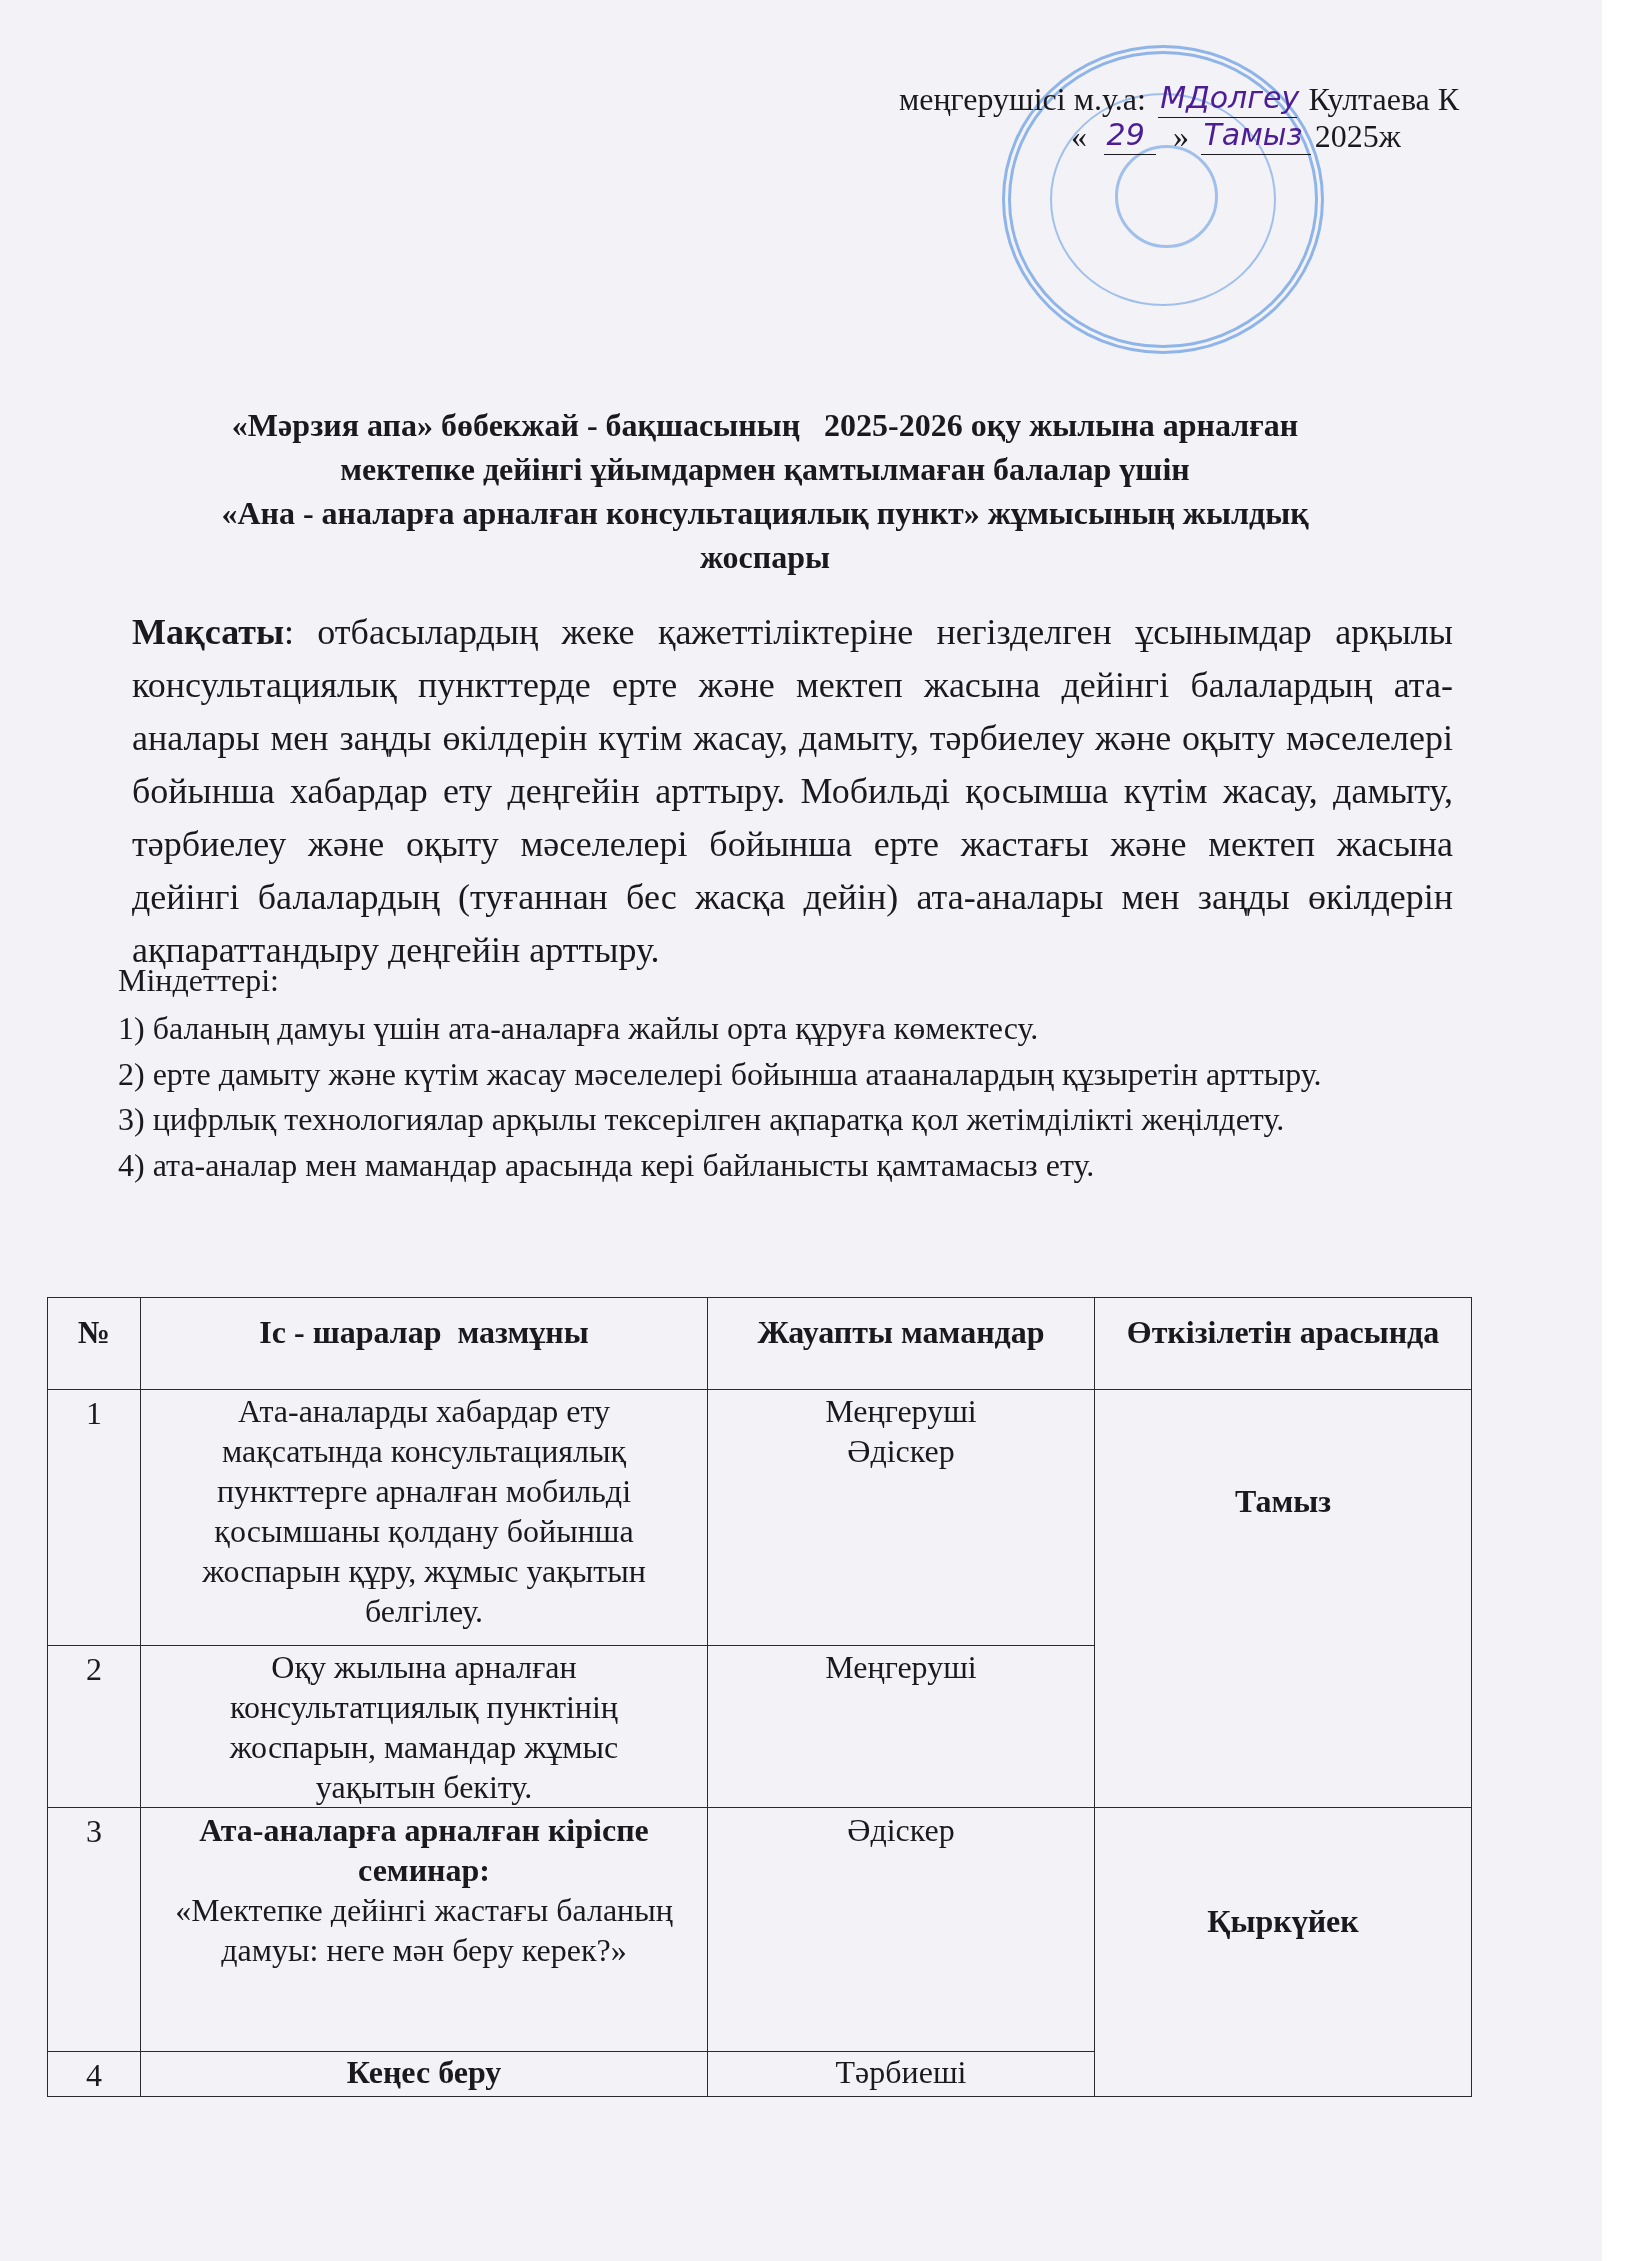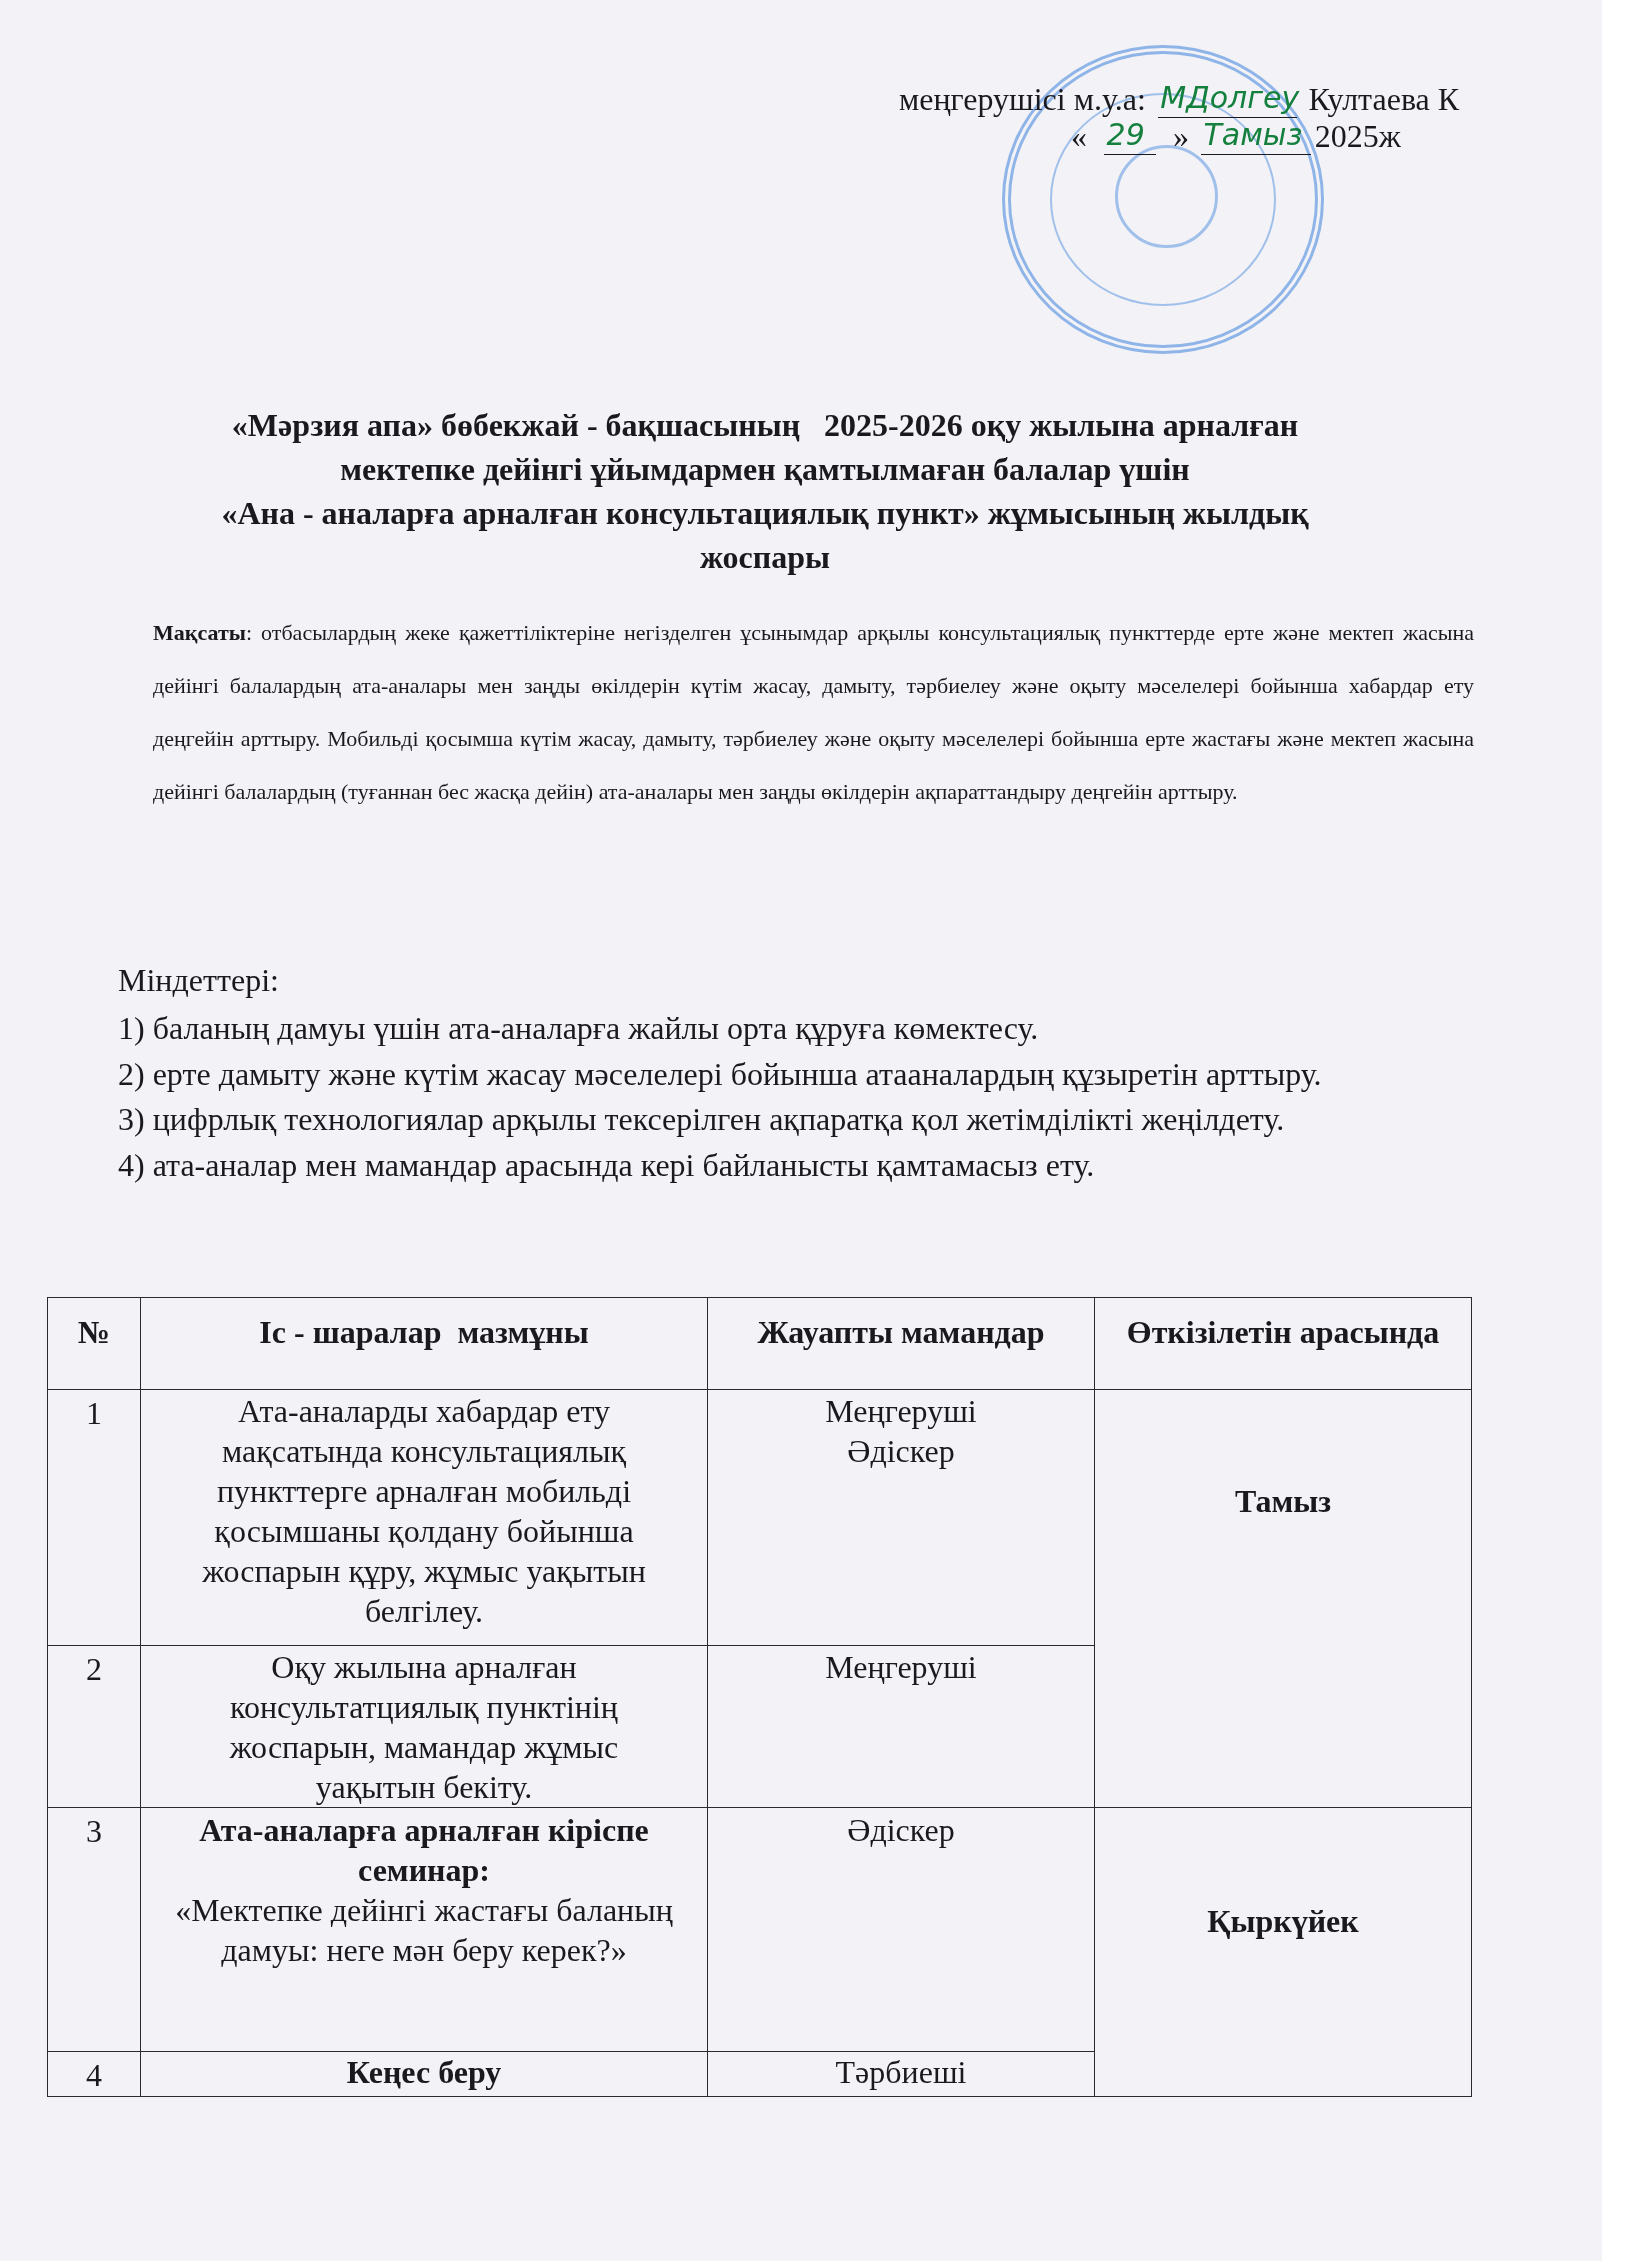--- a/index.html
+++ b/index.html
@@ -23,21 +23,21 @@
   .approval .l2 { padding-left: 13px; }
   .approval .l3 { padding-left: 0; }
   .approval .l4 { padding-left: 172px; }
   .sig-blank {
     display: inline-block; position: relative; border-bottom: 1.9px solid #1a1a1e;
     height: 31px; vertical-align: bottom; margin: 0 3.9px;
   }
   .sig-ink {
     position: absolute; left: 2.6px; bottom: 1.3px;
     font-family: "DejaVu Sans", sans-serif; font-style: italic;
-    color: #15803d; font-size: 30px; white-space: nowrap;
+    color: #4c1d95; font-size: 30px; white-space: nowrap;
   }
   
   .stamp {
     position: absolute; left: 1002px; top: 45px; width: 322px; height: 309px;
     border-radius: 50%;
     border: 9px double rgba(60,130,220,0.55);
     box-sizing: border-box;
   }
   .stamp .inner {
     position: absolute; left: 39px; top: 39px; right: 39px; bottom: 39px;
@@ -49,21 +49,21 @@
     border: 3.9px solid rgba(60,130,220,0.45);
   }
   
   .title {
     position: absolute; left: 63px; width: 1404px; top: 403px;
     text-align: center; font-weight: bold; font-size: 32px; line-height: 44px;
   }
   
   .goal {
     position: absolute; left: 132px; width: 1321px; top: 606px;
-    font-size: 22px; line-height: 53px; text-align: justify; margin-left: 21px;
+    font-size: 36px; line-height: 53px; text-align: justify;
   }
   .goal .goal-label { font-weight: bold; }
   .tasks {
     position: absolute; left: 118px; width: 1337px; top: 959px;
     font-size: 32px; line-height: 43px;
   }
   .tasks .tasks-title { font-weight: normal; margin-bottom: 5px; }
   .tasks .task { text-align: justify; margin-bottom: 2.6px; }
   
   .plan-table {

